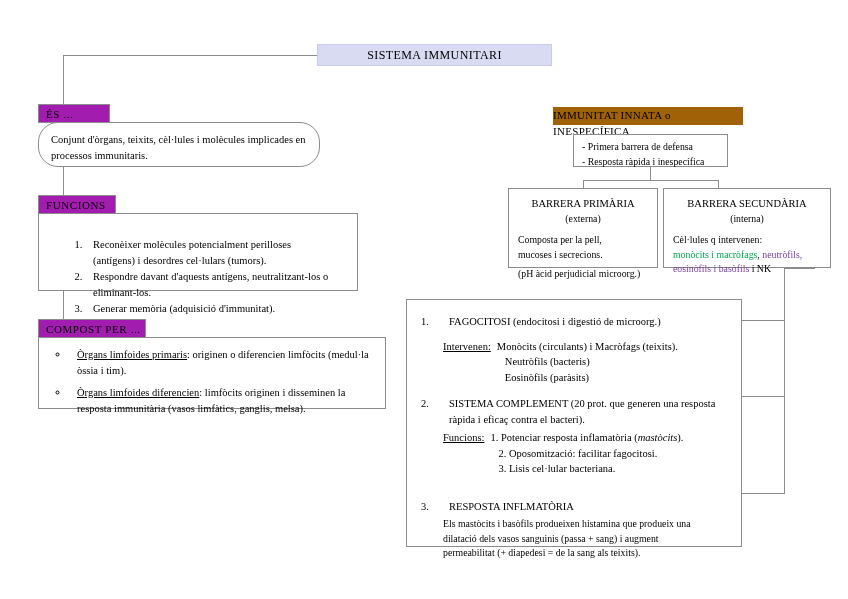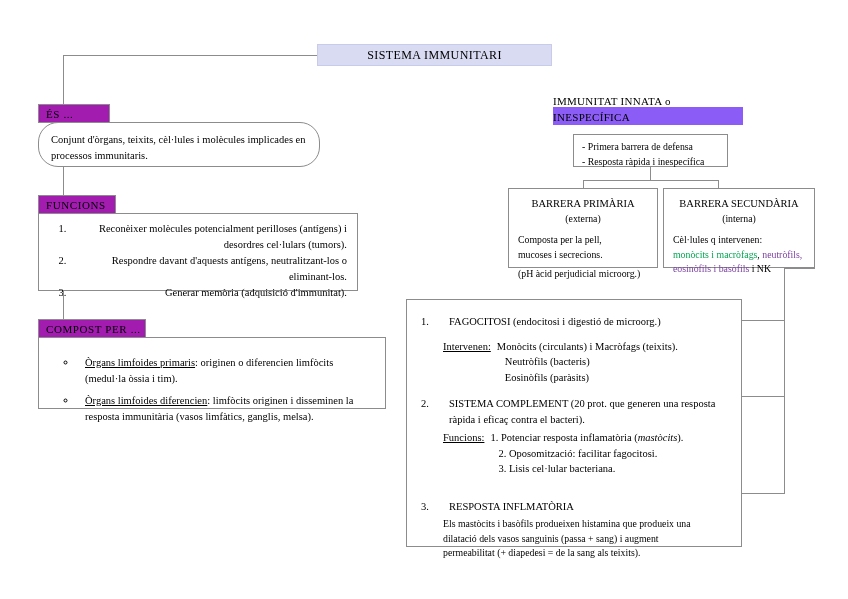--- a/index.html
+++ b/index.html
@@ -48,23 +48,23 @@
     border: 1px solid #8c8c8c;
     display: flex;
     align-items: center;
     padding-left: 7px;
     letter-spacing: 0.6px;
     z-index: 3;
   }
   .head-band {
     position: absolute;
     box-sizing: border-box;
-    background: #8b5cf6;
-    display: flex;
-    align-items: flex-end;
+    background: #a16207;
+    display: flex;
+    align-items: flex-start;
     justify-content: center;
     letter-spacing: 0.3px;
   }
 
   .body-box {
     position: absolute;
     box-sizing: border-box;
     border: 1px solid #8c8c8c;
     background: #ffffff;
     padding: 9px 12px 8px 12px;
@@ -77,31 +77,30 @@
 
   .center { text-align: center; }
   .u { text-decoration: underline; }
   .i { font-style: italic; }
 
   .green  { color: #00a551; }
   .purple { color: #7b3fa0; }
 
   
   ol.num {
-    margin: 0;
+    margin: 16px;
     padding: 0 0 0 30px;
     list-style: decimal;
-    text-align: right;
   }
   ol.num > li {
     margin: 0 0 1px 0;
     padding-left: 8px;
   }
   ul.circ {
-    margin: 8px;
+    margin: 0;
     padding: 0 0 0 30px;
     list-style: circle;
   }
   ul.circ > li {
     margin: 0 0 7px 0;
     padding-left: 8px;
   }
 
   .ind { display: block; }
   .hang {
@@ -176,21 +175,21 @@
   <div class="body-box t9" style="left:508px; top:188px; width:150px; height:80px; padding:7px 9px;">
     <div class="center t10">BARRERA PRIMÀRIA</div>
     <div class="center t9">(externa)</div>
     <div style="height:7px;"></div>
     <div>Composta per la pell,</div>
     <div>mucoses i secrecions.</div>
     <div style="height:5px;"></div>
     <div>(pH àcid perjudicial microorg.)</div>
   </div>
 
-  <div class="body-box t9" style="left:663px; top:188px; width:152px; height:80px; padding:7px 9px;">
+  <div class="body-box t9" style="left:663px; top:188px; width:168px; height:80px; padding:7px 9px;">
     <div class="center t10">BARRERA SECUNDÀRIA</div>
     <div class="center t9">(interna)</div>
     <div style="height:7px;"></div>
     <div>Cèl·lules q intervenen:</div>
     <div>
       <span class="green">monòcits i macròfags</span><span>, </span><span class="purple">neutròfils, eosinòfils i basòfils</span><span> i NK</span>
     </div>
   </div>
 
   <div class="line-h" style="left:784px; top:268px; width:31px;"></div>

